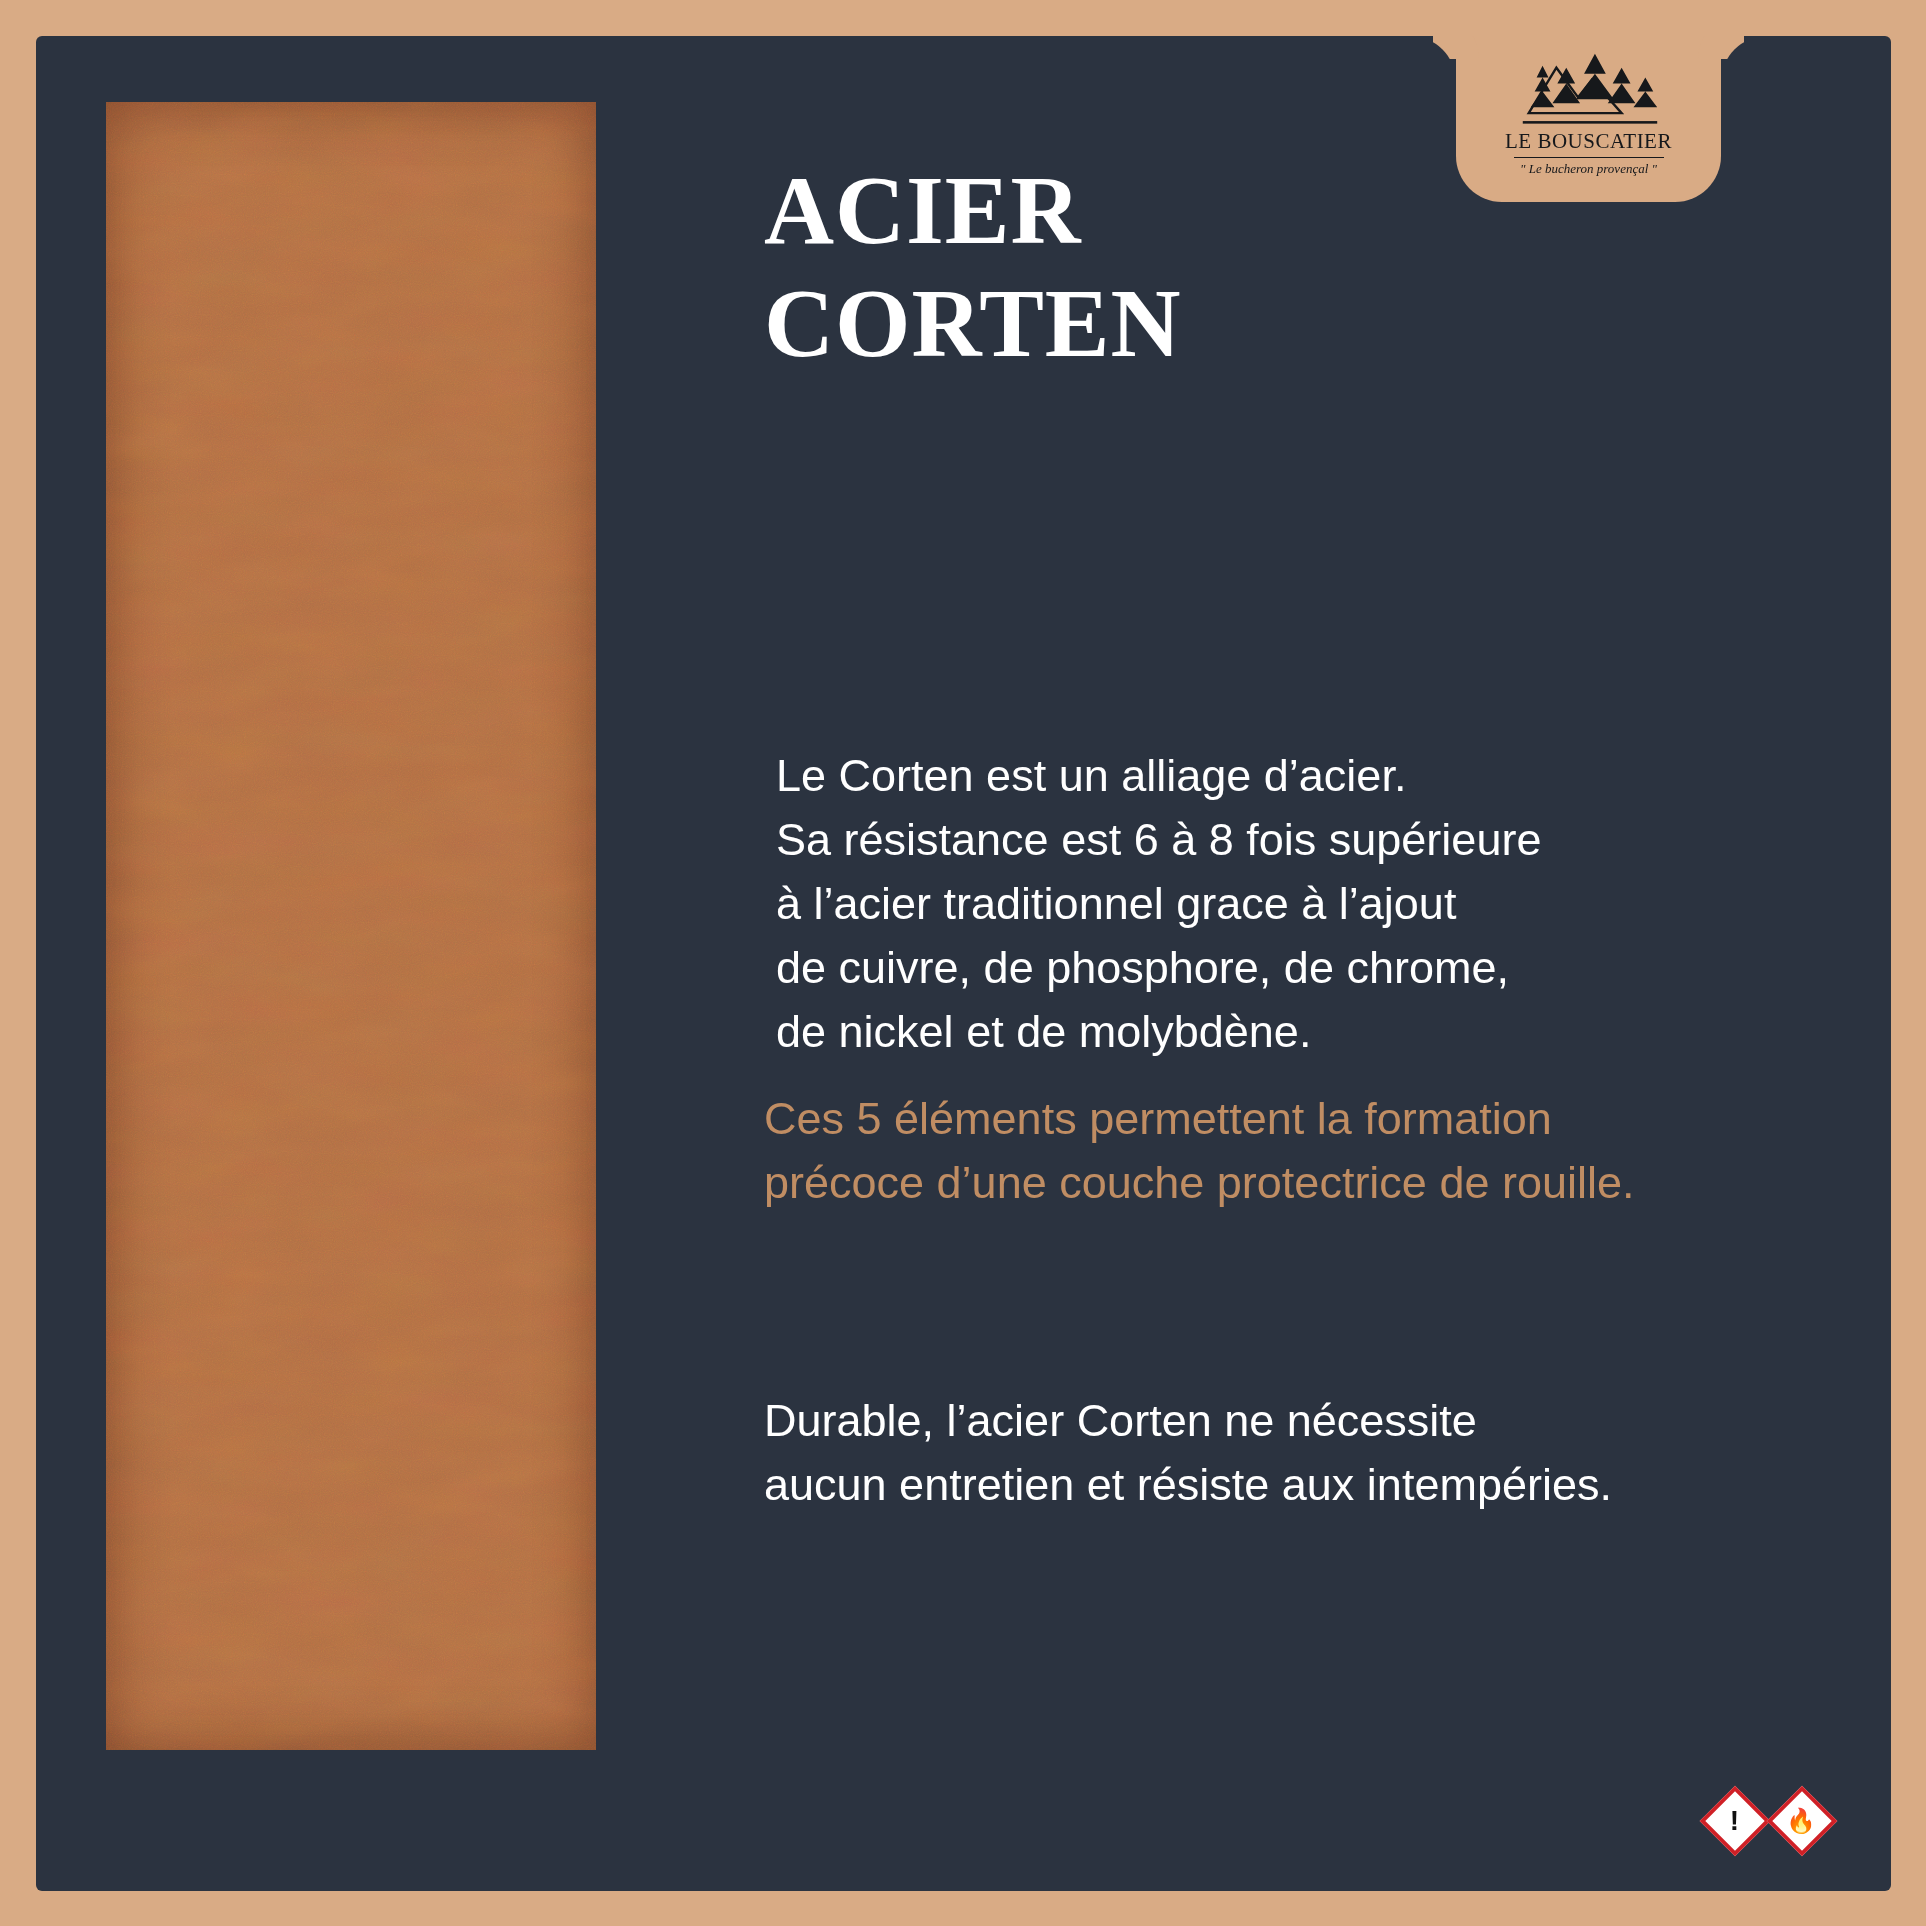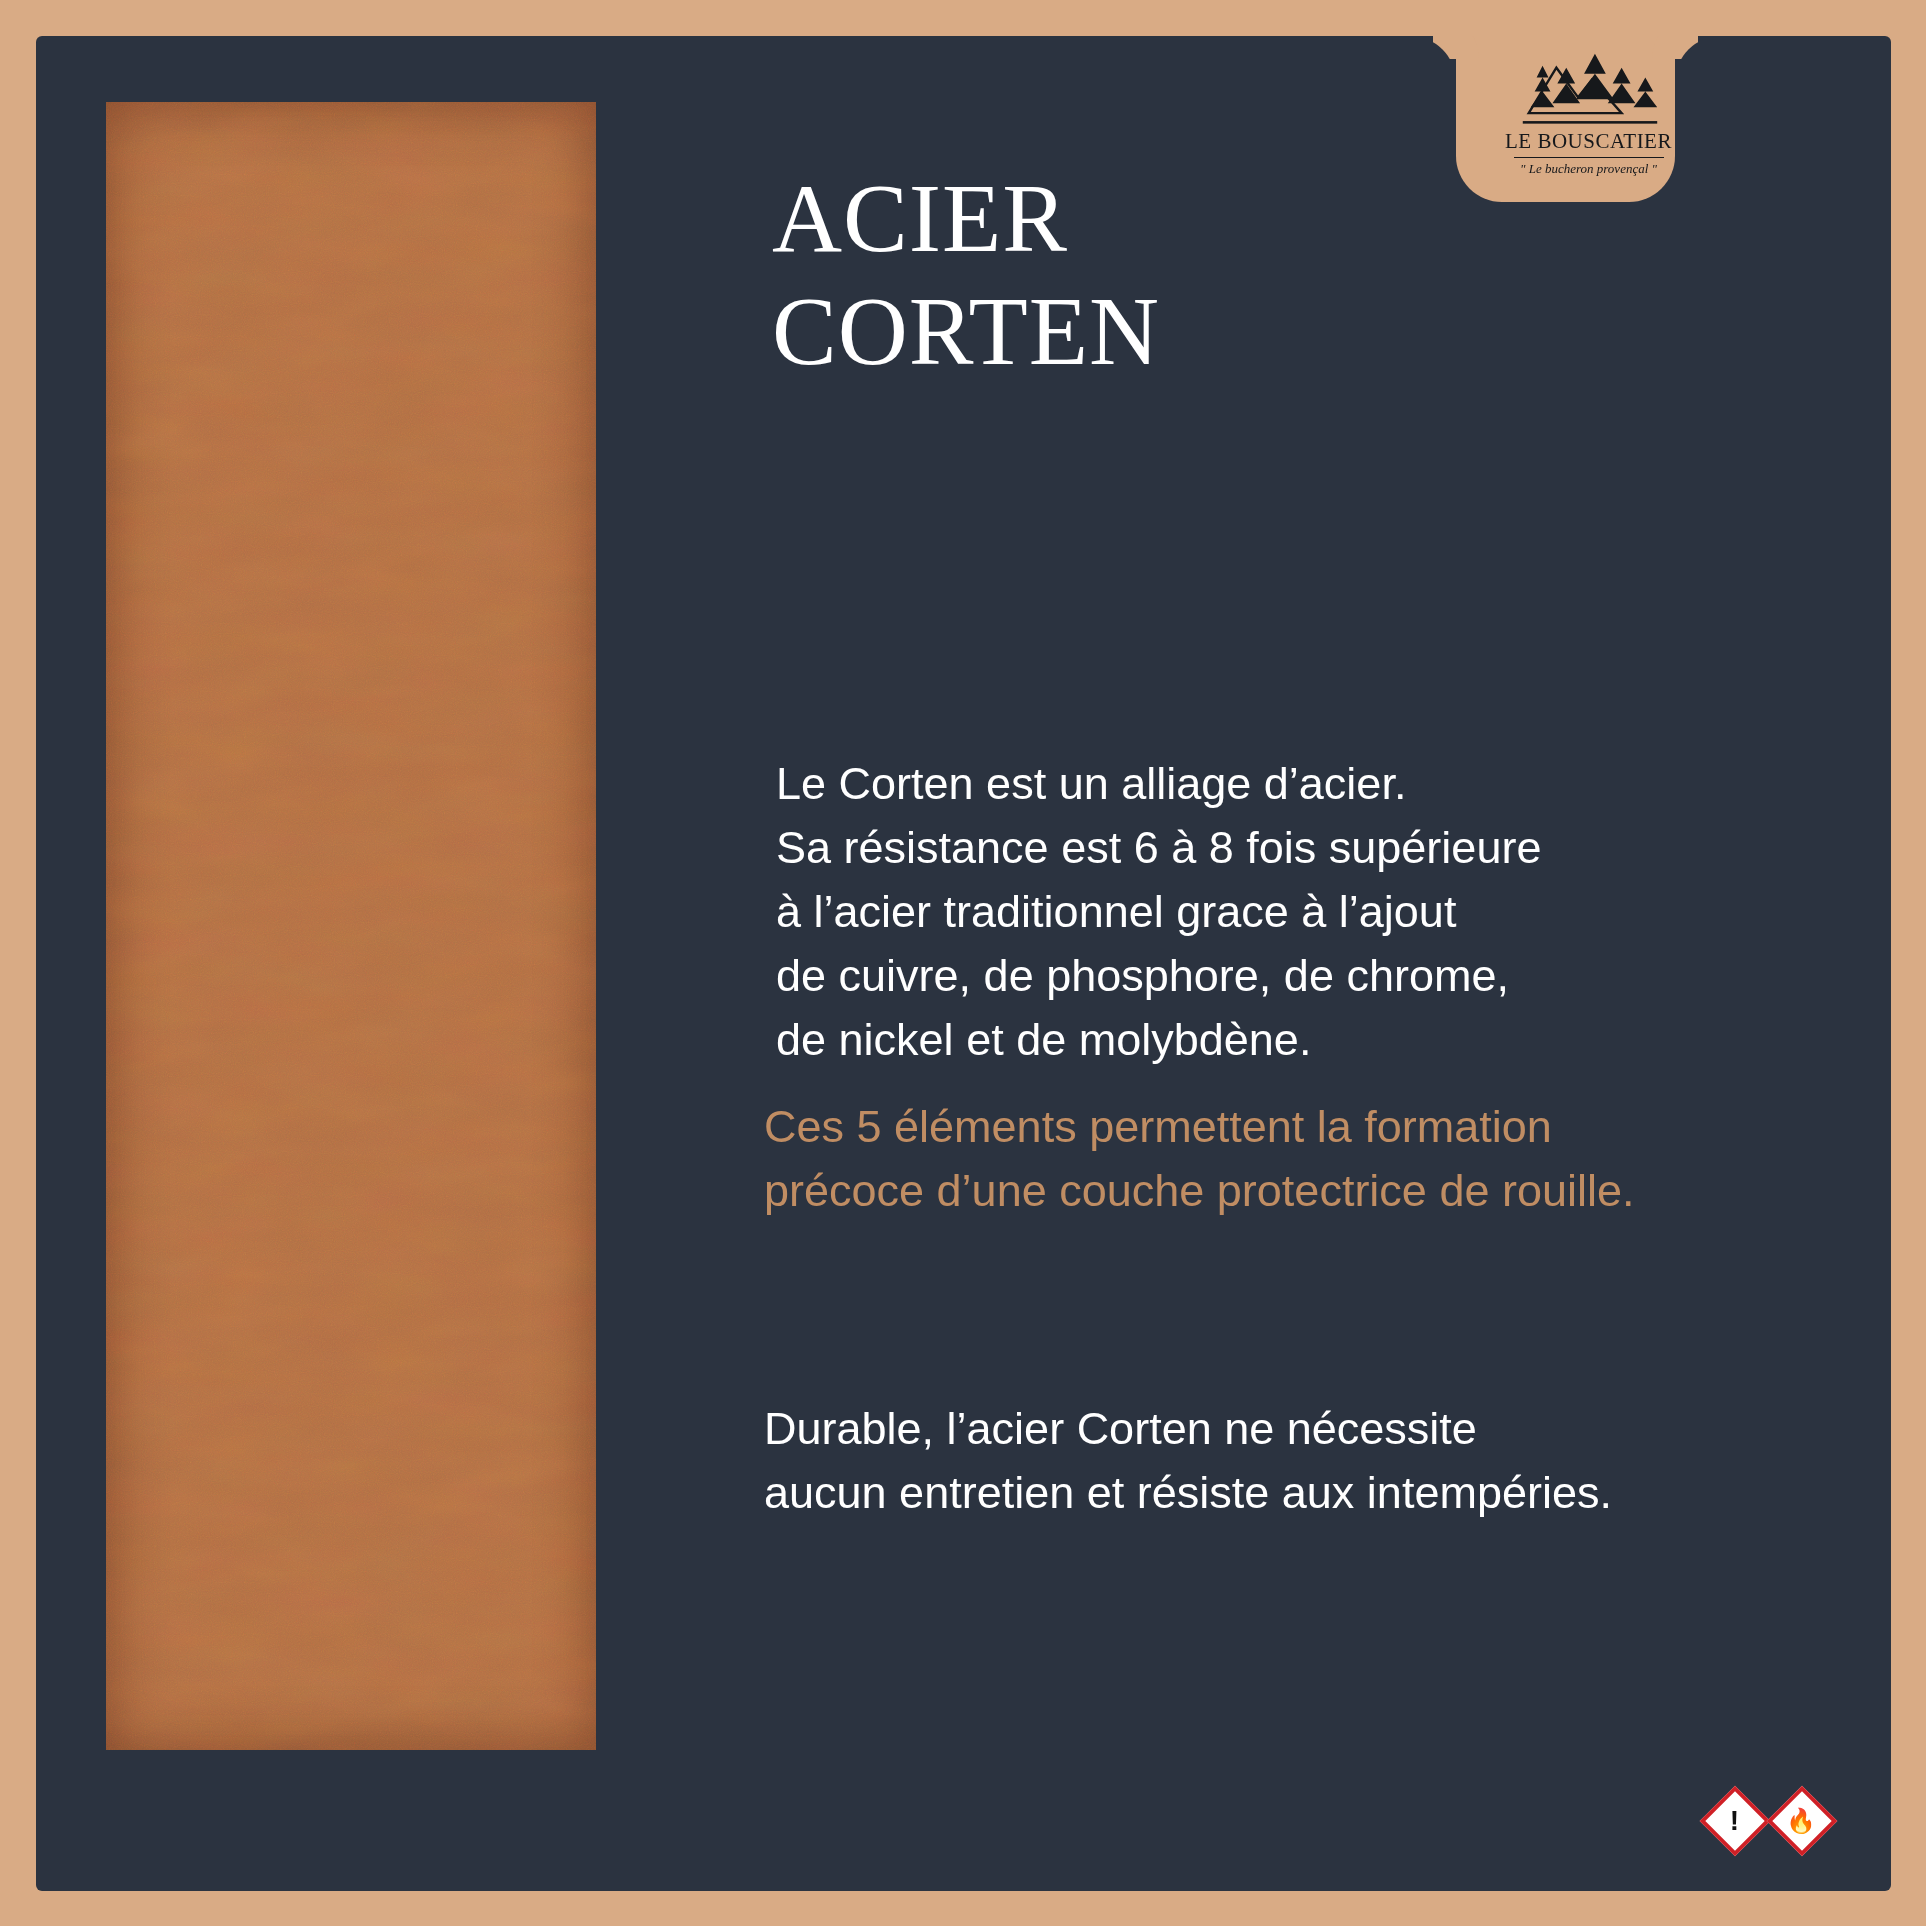--- a/index.html
+++ b/index.html
@@ -23,21 +23,21 @@
     background: #2b3340;
     border-radius: 6px;
     overflow: hidden;
   }
 
   
   #logo-notch {
     position: absolute;
     top: 0;
     left: 1420px;
-    width: 219px;
+    width: 265px;
     height: 166px;
     background: #d9ab85;
     border-bottom-left-radius: 46px;
     border-bottom-right-radius: 46px;
   }
   #logo-notch::before,
   #logo-notch::after {
     content: "";
     position: absolute;
     top: 0;
@@ -121,26 +121,26 @@
 
   
   #content {
     position: absolute;
     left: 728px;
     top: 119px;
     width: 1069px;
   }
   #title {
     font-family: "Liberation Serif", serif;
-    font-weight: 400;
+    font-weight: 700;
     font-size: 97px;
     line-height: 1.16;
     color: #ffffff;
     letter-spacing: 1px;
-    margin: 8px;
+    margin: 0;
     white-space: pre-line;
   }
   .para {
     color: #ffffff;
     font-size: 45px;
     line-height: 1.42;
     margin: 0;
     white-space: pre-line;
   }
   #para1 { margin-top: 364px; margin-left: 12px; }

